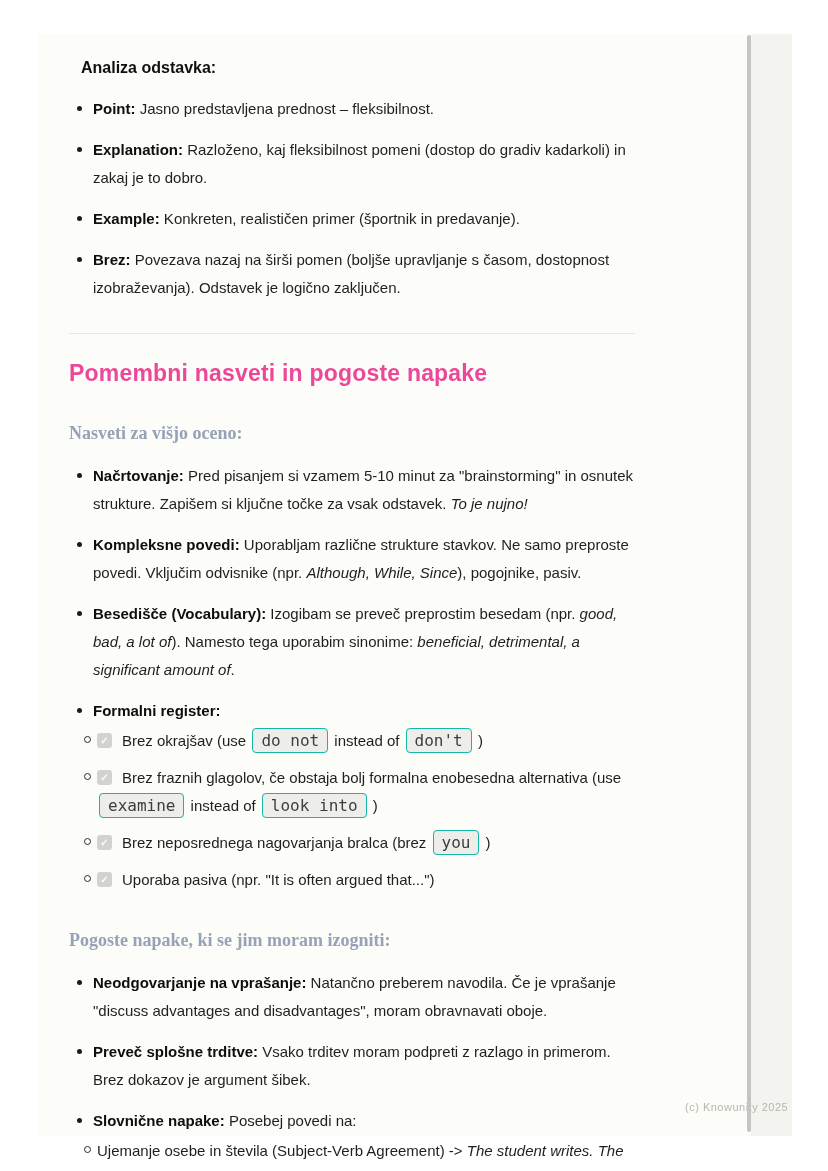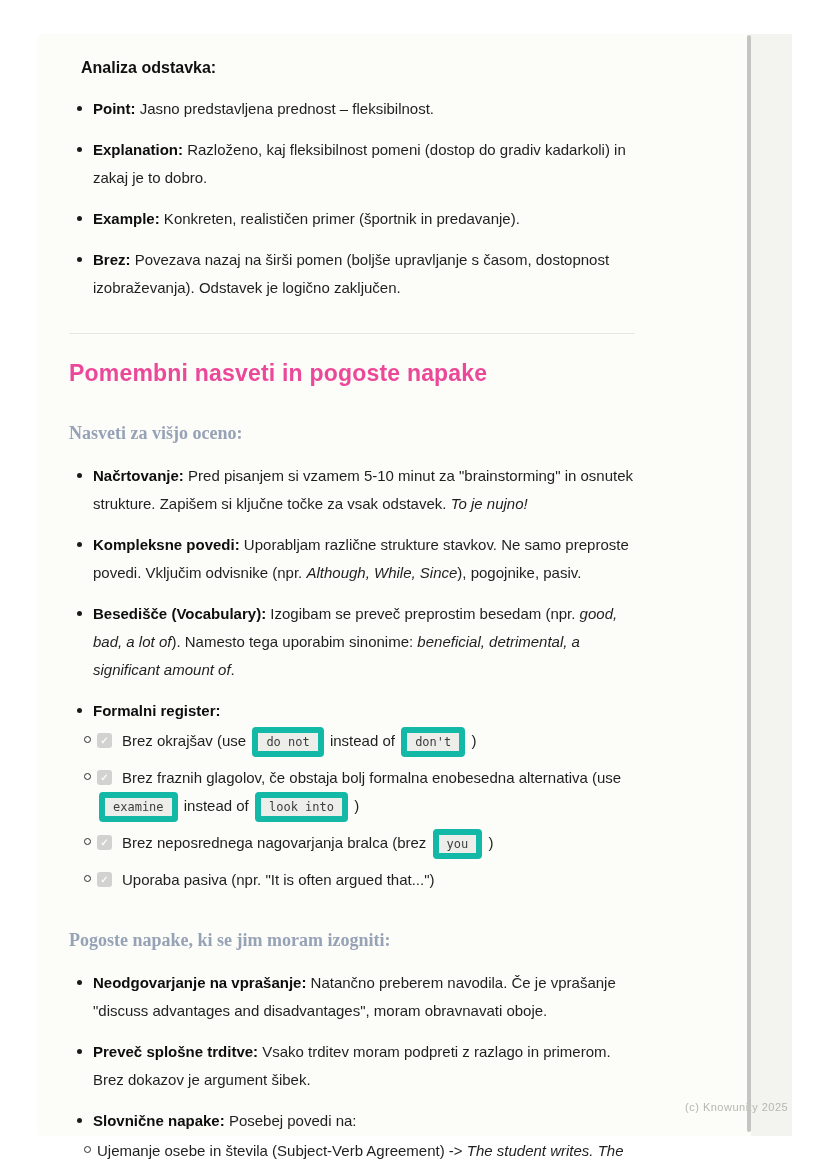--- a/index.html
+++ b/index.html
@@ -75,24 +75,24 @@
     position: relative;
   }
   .checkbox::after {
     content: "\2713";
     position: absolute; left: 0; top: 0; width: 15px; height: 15px;
     line-height: 15px; text-align: center;
     font-size: 10px; font-weight: 700; color: #fbfbfa;
   }
   code.code {
     font-family: "DejaVu Sans Mono", monospace;
-    font-size: 12px; line-height: 16px;
+    font-size: 16px; line-height: 16px;
     color: #3d3d3d;
     background: #ededea;
-    border: 6px solid #14b8a6;
+    border: 1px solid #14b8a6;
     border-radius: 4px;
     padding: 2px 8px;
     margin: 0 2px;
     white-space: nowrap;
   }
   .watermark {
     position: absolute; left: 685px; top: 1101px;
     font-size: 11px; color: #b6b6b1; letter-spacing: 0.5px;
     z-index: 3; white-space: nowrap;
   }

